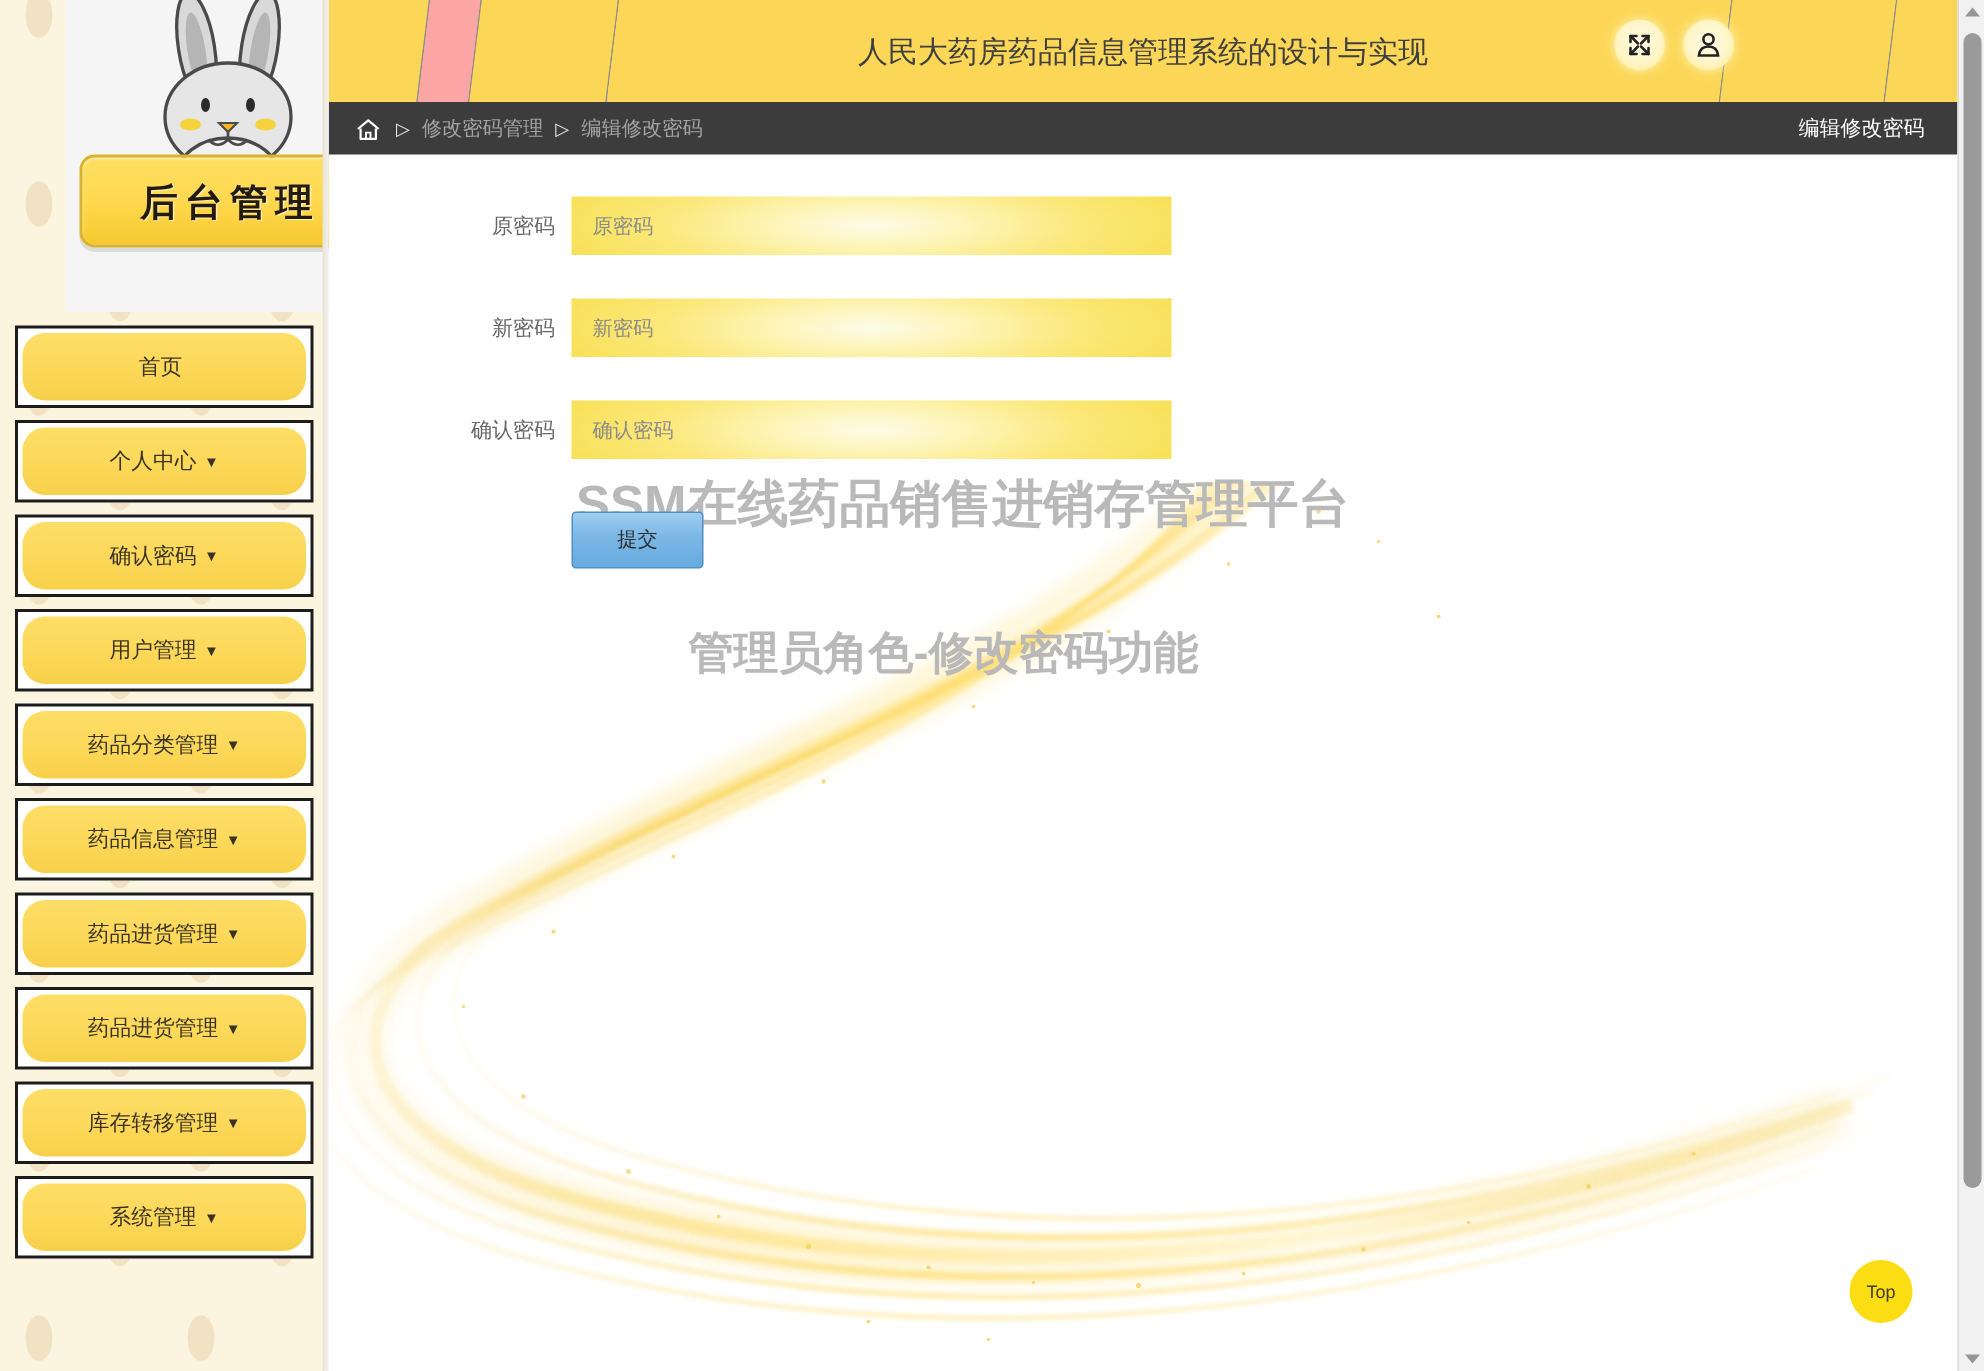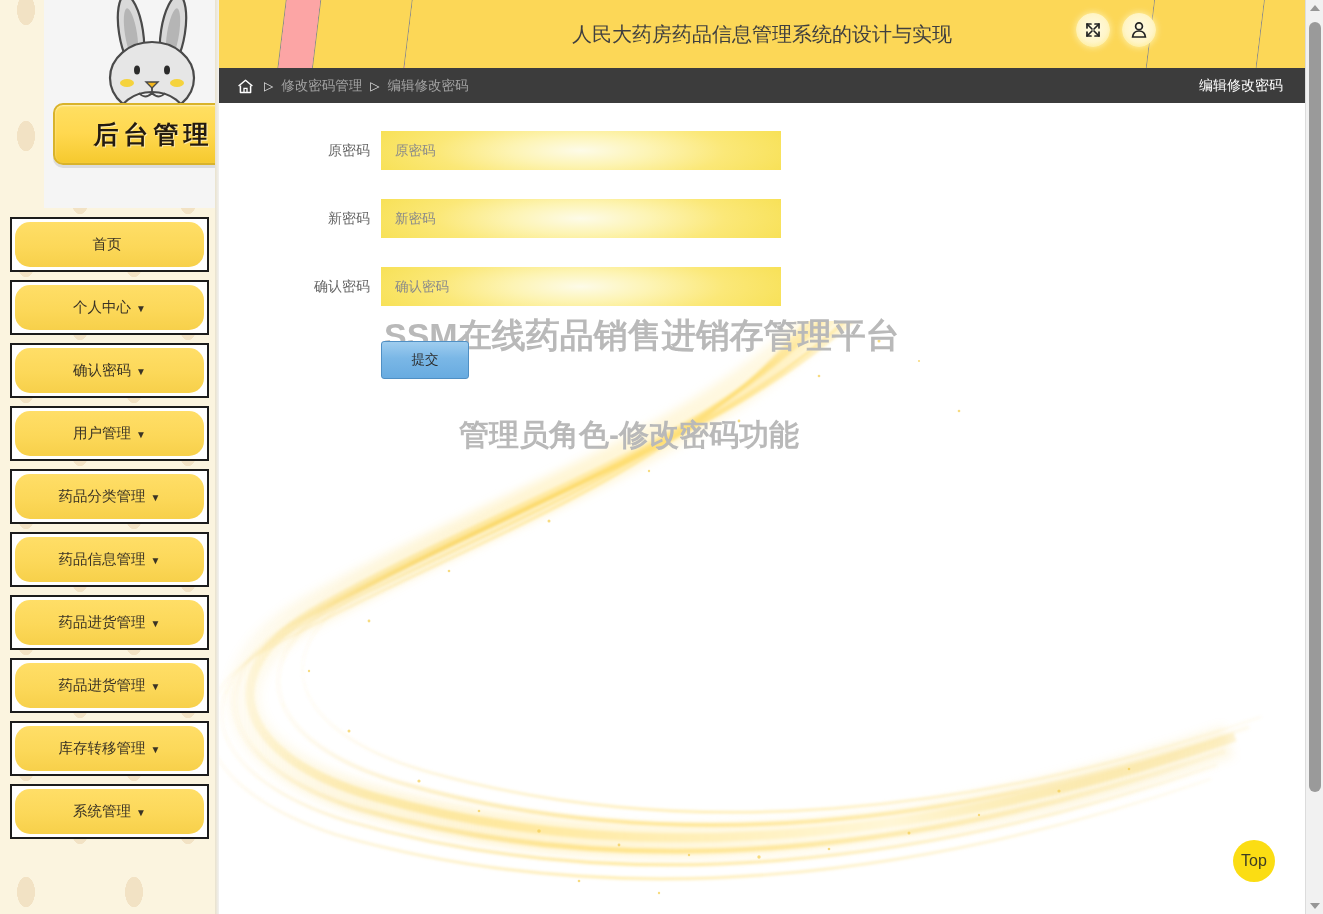--- a/index.html
+++ b/index.html
@@ -282,21 +282,21 @@
   }
 
   
   #top-button {
     position: absolute;
     left: 1014px; top: 737px;
     width: 42px; height: 42px;
     border-radius: 50%;
     background: #fbdd13;
     display: flex; align-items: center; justify-content: center;
-    font-size: 16px;
+    font-size: 12px;
     color: #3d3d24;
     cursor: pointer;
     z-index: 8;
   }
 
   
   #scrollbar {
     position: absolute;
     right: 0; top: 0;
     width: 18px; height: 914px;

